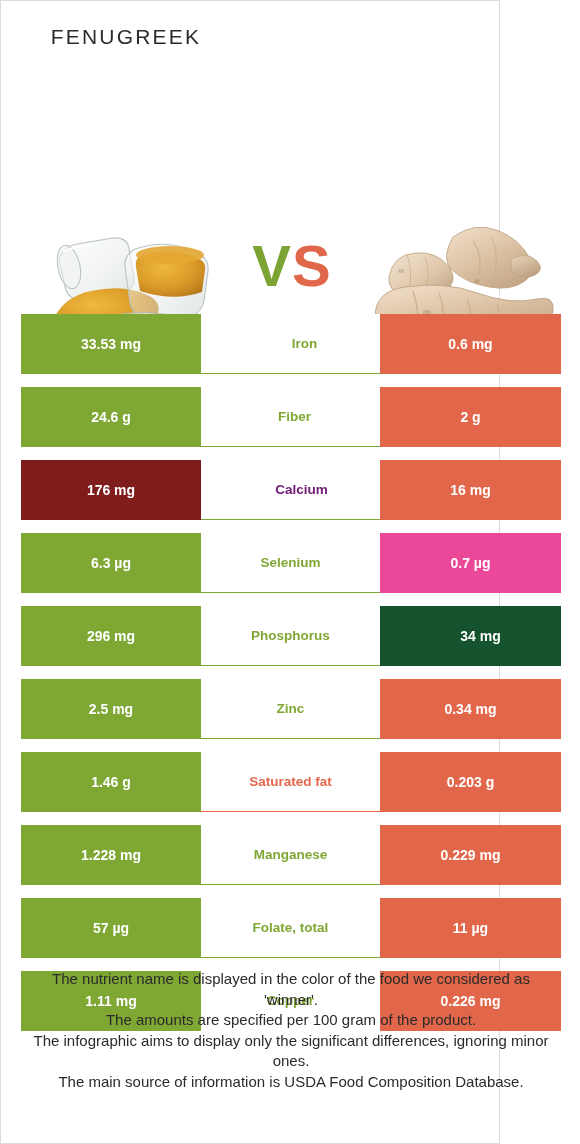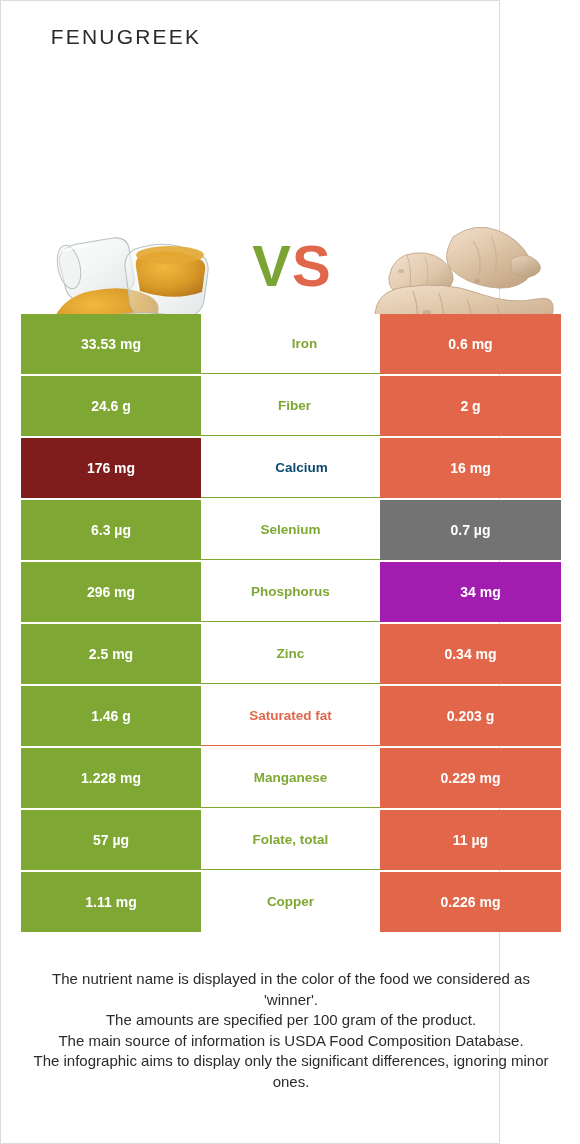--- a/index.html
+++ b/index.html
@@ -44,21 +44,21 @@
 
   
   .ginger { position:absolute; left:360px; top:96px; width:196px; height:196px; }
   .ginger svg { display:block; }
 
   
   .table {
     position:absolute; left:20px; top:313px;
     width:540px;
   }
-  .row { display:flex; height:60px; margin-bottom:2px; }
+  .row { display:flex; height:60px; margin-bottom:13px; }
   .row:last-child { margin-bottom:0; }
 
   .cell {
     display:flex; align-items:center; justify-content:center;
     font-size:14px; font-weight:bold;
   }
   .cell-left  { width:180px; color:#ffffff; }
   .cell-mid   { width:179px; background:#ffffff; font-size:13.5px; }
   .cell-right { width:181px; color:#ffffff; }
 
@@ -200,32 +200,32 @@
         <div class="cell cell-mid" style="color: rgb(127, 167, 52); border-bottom-color: rgb(127, 167, 52); padding-left: 28px;">Iron</div>
         <div class="cell cell-right" style="background: rgb(226, 103, 74);">0.6 mg</div>
       </div>
       <div class="row">
         <div class="cell cell-left" style="background: rgb(127, 167, 52);">24.6 g</div>
         <div class="cell cell-mid" style="color: rgb(127, 167, 52); border-bottom-color: rgb(127, 167, 52); padding-left: 8px;">Fiber</div>
         <div class="cell cell-right" style="background: rgb(226, 103, 74);">2 g</div>
       </div>
       <div class="row">
         <div class="cell cell-left" style="background: #7f1d1d;">176 mg</div>
-        <div class="cell cell-mid" style="color: #0c4a6e; border-bottom-color: rgb(127, 167, 52); padding-left: 22px;">Calcium</div>
+        <div class="cell cell-mid" style="color: #701a75; border-bottom-color: rgb(127, 167, 52); padding-left: 22px;">Calcium</div>
         <div class="cell cell-right" style="background: rgb(226, 103, 74);">16 mg</div>
       </div>
       <div class="row">
         <div class="cell cell-left" style="background: rgb(127, 167, 52);">6.3 µg</div>
         <div class="cell cell-mid" style="color: rgb(127, 167, 52); border-bottom-color: rgb(127, 167, 52);">Selenium</div>
-        <div class="cell cell-right" style="background: #737373;">0.7 µg</div>
+        <div class="cell cell-right" style="background: #ec4899;">0.7 µg</div>
       </div>
       <div class="row">
         <div class="cell cell-left" style="background: rgb(127, 167, 52);">296 mg</div>
         <div class="cell cell-mid" style="color: rgb(127, 167, 52); border-bottom-color: rgb(127, 167, 52);">Phosphorus</div>
-        <div class="cell cell-right" style="background: #a21caf; padding-left: 20px;">34 mg</div>
+        <div class="cell cell-right" style="background: #14532d; padding-left: 20px;">34 mg</div>
       </div>
       <div class="row">
         <div class="cell cell-left" style="background: rgb(127, 167, 52);">2.5 mg</div>
         <div class="cell cell-mid" style="color: rgb(127, 167, 52); border-bottom-color: rgb(127, 167, 52);">Zinc</div>
         <div class="cell cell-right" style="background: rgb(226, 103, 74);">0.34 mg</div>
       </div>
       <div class="row">
         <div class="cell cell-left" style="background: rgb(127, 167, 52);">1.46 g</div>
         <div class="cell cell-mid" style="color: rgb(226, 103, 74); border-bottom-color: rgb(226, 103, 74);">Saturated fat</div>
         <div class="cell cell-right" style="background: rgb(226, 103, 74);">0.203 g</div>
@@ -243,17 +243,17 @@
       <div class="row">
         <div class="cell cell-left" style="background: rgb(127, 167, 52);">1.11 mg</div>
         <div class="cell cell-mid" style="color: rgb(127, 167, 52); border-bottom-color: transparent;">Copper</div>
         <div class="cell cell-right" style="background: rgb(226, 103, 74);">0.226 mg</div>
       </div>
     </div>
 
   <div class="footer">
     <div>The nutrient name is displayed in the color of the food we considered as 'winner'.</div>
     <div>The amounts are specified per 100 gram of the product.</div>
+    <div>The infographic aims to display only the significant differences, ignoring minor ones.</div>
     <div>The main source of information is USDA Food Composition Database.</div>
-    <div>The infographic aims to display only the significant differences, ignoring minor ones.</div>
   </div>
 
 </div>
 
 </body></html>

